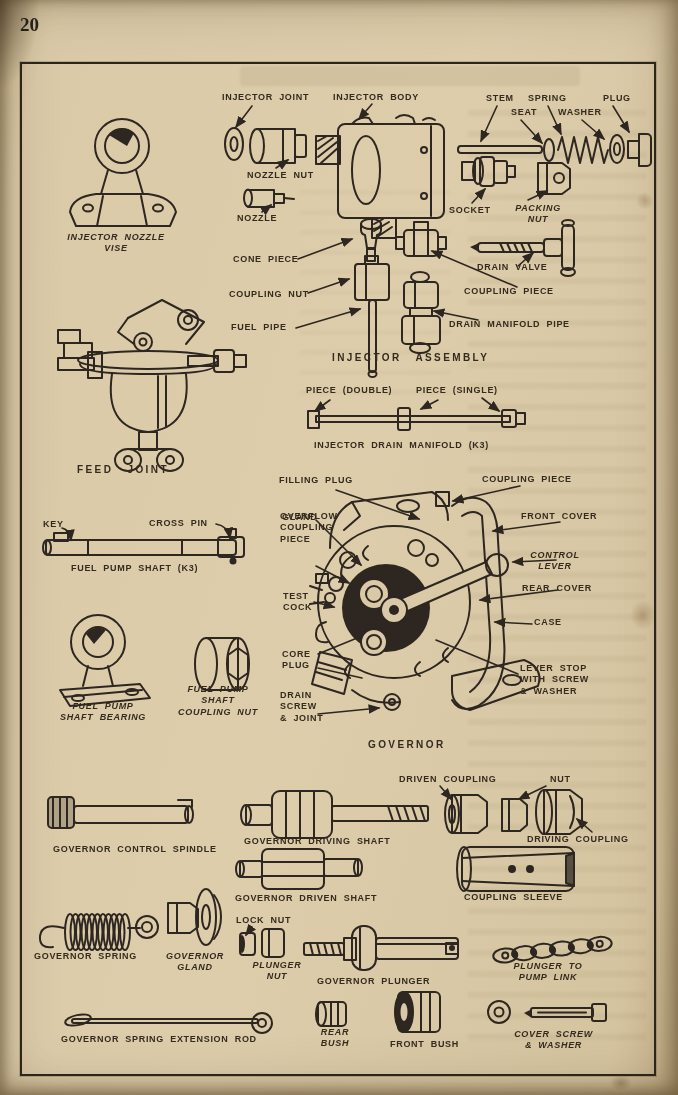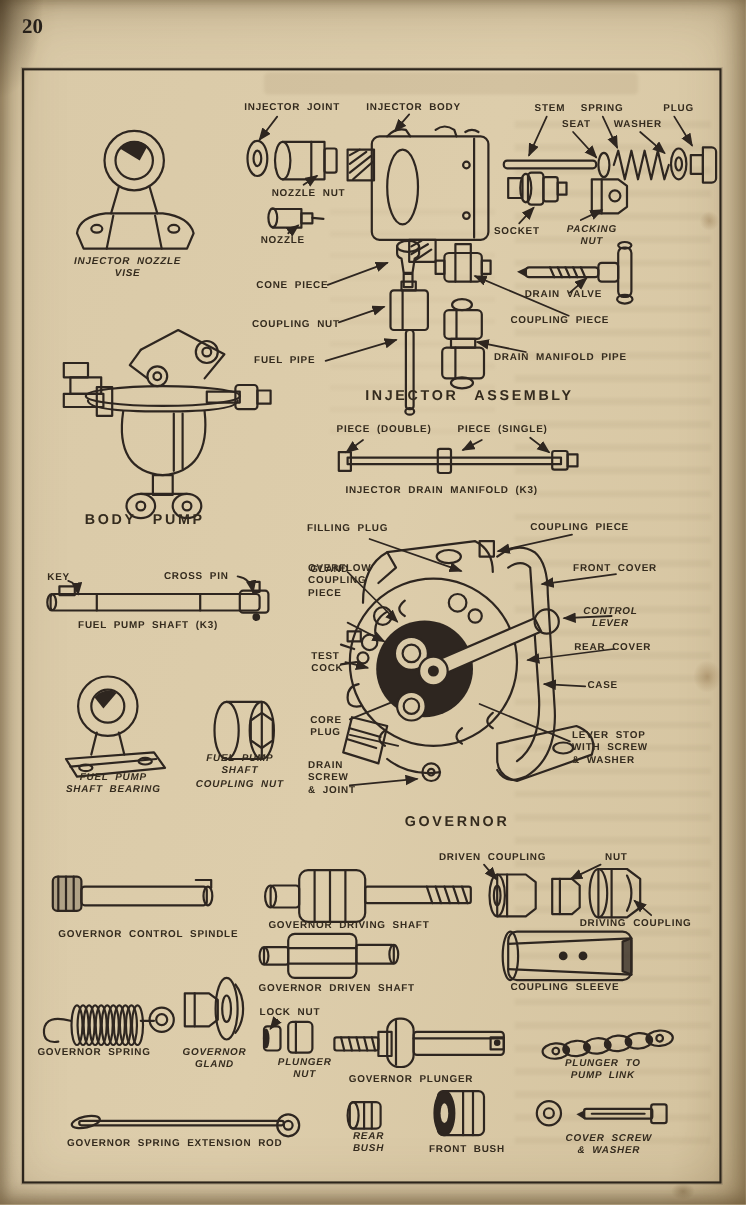--- a/index.html
+++ b/index.html
@@ -24,21 +24,21 @@
   .g2{left:300px;top:190px;width:150px;height:220px;opacity:.35;
       background:repeating-linear-gradient(to bottom,rgba(122,100,66,.13) 0 5px,transparent 5px 20px);}
   .g3{left:240px;top:66px;width:340px;height:20px;opacity:.5;background:rgba(120,96,60,.20);border-radius:4px;}
   .stain{position:absolute;border-radius:50%;pointer-events:none;}
   .s1{left:630px;top:600px;width:26px;height:30px;background:radial-gradient(rgba(120,85,40,.35),transparent 70%);}
   .s2{left:636px;top:192px;width:18px;height:18px;background:radial-gradient(rgba(120,85,40,.3),transparent 70%);}
   .s3{left:610px;top:1075px;width:22px;height:16px;background:radial-gradient(rgba(90,65,30,.35),transparent 70%);}
   .lbl{position:absolute;font-size:9px;font-weight:bold;color:#342b1e;
        letter-spacing:.7px;word-spacing:3px;line-height:1.25;white-space:pre-line;}
   .c{text-align:center;font-style:italic;}
-  .caption{font-size:13px;letter-spacing:2.4px;word-spacing:9px;}
+  .caption{font-size:10px;letter-spacing:2.4px;word-spacing:9px;}
   svg{position:absolute;left:0;top:0;}
 </style>
 </head>
 <body>
 
 <div class="page">
   <div class="ghost g1"></div>
   <div class="ghost g2"></div>
   <div class="ghost g3"></div>
   <div class="stain s1"></div>
@@ -477,21 +477,21 @@
 NUT</div>
   <div class="lbl c" style="left:60px;top:232px;width:112px">INJECTOR NOZZLE
 VISE</div>
   <div class="lbl" style="left:233px;top:254px">CONE PIECE</div>
   <div class="lbl" style="left:229px;top:289px">COUPLING NUT</div>
   <div class="lbl" style="left:231px;top:322px">FUEL PIPE</div>
   <div class="lbl" style="left:477px;top:262px">DRAIN VALVE</div>
   <div class="lbl" style="left:464px;top:286px">COUPLING PIECE</div>
   <div class="lbl" style="left:449px;top:319px">DRAIN MANIFOLD PIPE</div>
   <div class="lbl caption" style="left:332px;top:352px">INJECTOR ASSEMBLY</div>
-  <div class="lbl caption" style="left:77px;top:464px">BODY PUMP</div>
+  <div class="lbl caption" style="left:77px;top:464px">FEED JOINT</div>
   <div class="lbl" style="left:306px;top:385px">PIECE (DOUBLE)</div>
   <div class="lbl" style="left:416px;top:385px">PIECE (SINGLE)</div>
   <div class="lbl" style="left:314px;top:440px">INJECTOR DRAIN MANIFOLD (K3)</div>
   <div class="lbl" style="left:279px;top:475px">FILLING PLUG</div>
   <div class="lbl" style="left:482px;top:474px">COUPLING PIECE</div>
   <div class="lbl" style="left:282px;top:512px">GLAND</div>
   <div class="lbl" style="left:521px;top:511px">FRONT COVER</div>
   <div class="lbl" style="left:280px;top:511px">OVERFLOW
 COUPLING
 PIECE</div>

